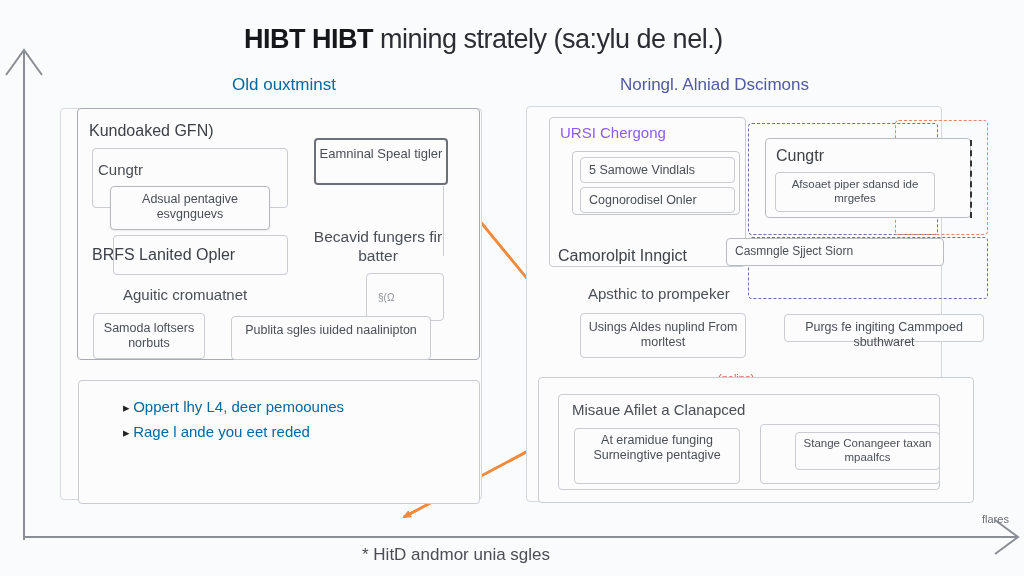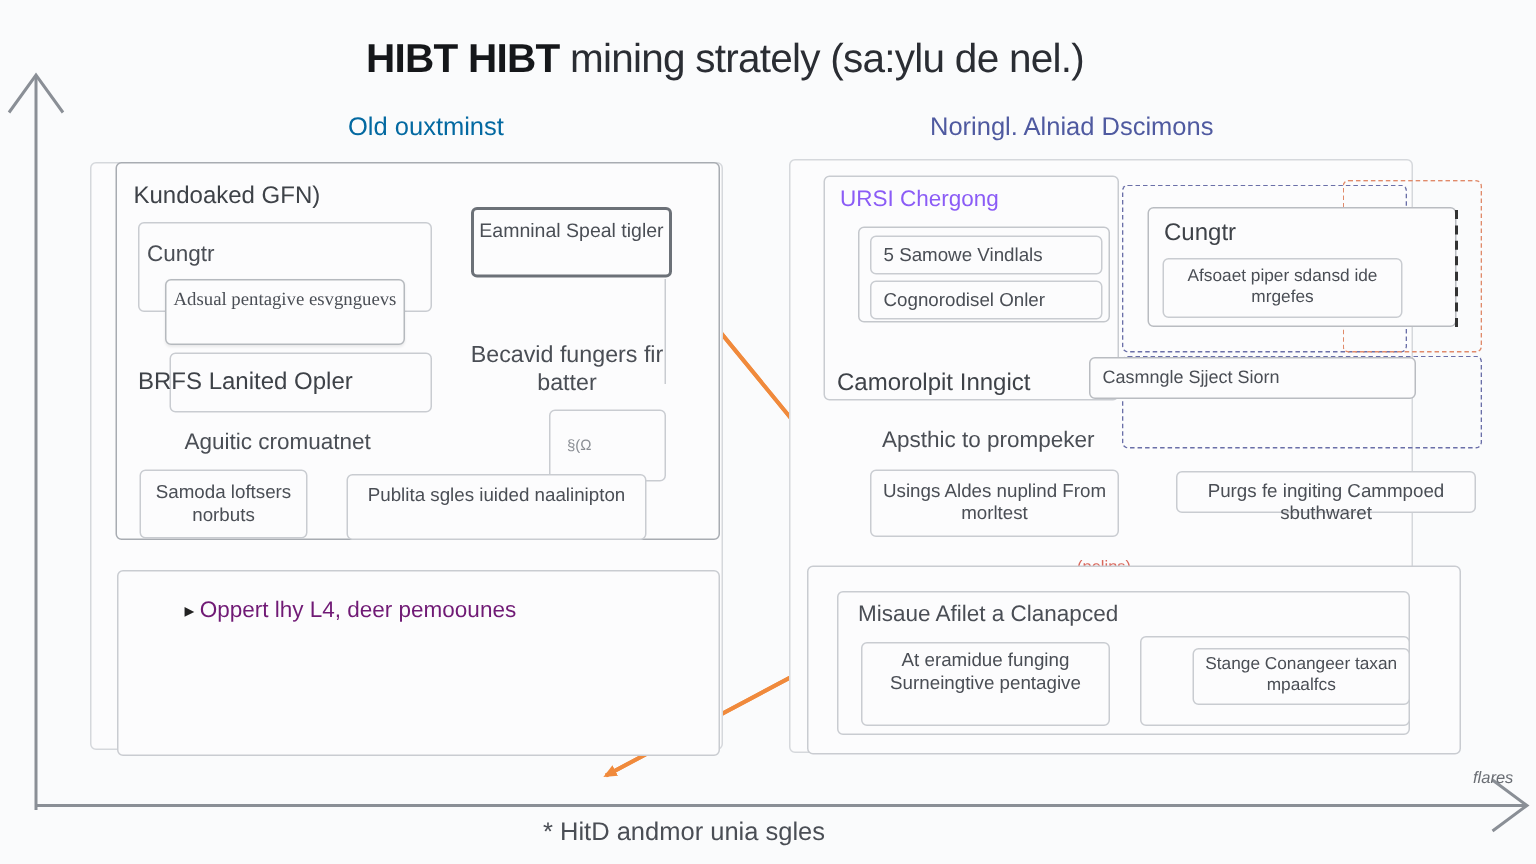--- a/index.html
+++ b/index.html
@@ -14,21 +14,21 @@
   .center { text-align: center; white-space: normal; line-height: 1.2; }
   .title { font-size: 27px; color: #2a2d33; letter-spacing: -0.5px; margin-left: 30px; }
   .title b { font-weight: 700; color: #15171a; }
   .subhead-left { color: #0369a1; font-size: 17px; }
   .subhead-right { color: #4f5aa0; font-size: 17px; }
   .lbl { font-size: 15px; color: #4a4e55; }
   .lbl-sm { font-size: 12.5px; color: #4a4e55; }
   .lbl-lg { font-size: 16px; color: #3e4248; }
   .red { color: #8b5cf6; }
   ul.bullets { list-style: none; }
-  ul.bullets li { font-size: 15px; color: #701a75; line-height: 23.5px; }
+  ul.bullets li { font-size: 15px; color: #0369a1; line-height: 23.5px; }
   ul.bullets li::before { content: "\25B8  "; color: #222; font-size: 13px; }
   svg.overlay { position: absolute; left: 0; top: 0; }
 </style>
 </head>
 <body>
 
 <svg class="overlay" width="1024" height="576" viewBox="0 0 1024 576">
   <defs>
     <marker id="ah-or" markerWidth="10" markerHeight="10" refX="7" refY="4" orient="auto" markerUnits="userSpaceOnUse">
       <path d="M0,0 L9,4 L0,8 Z" fill="#f08a3c"></path>
@@ -86,39 +86,40 @@
 <div class="txt subhead-right" style="left:620px; top:75px;">Noringl. Alniad Dscimons</div>
 
 <div class="box" style="left:60px; top:108px; width:422px; height:392px; border-color:#d5d8dc;"></div>
 <div class="box" style="left:77px; top:108px; width:403px; height:252px; border-color:#a8acb2;"></div>
 <div class="txt lbl-lg" style="left:89px; top:122px;">Kundoaked GFN)</div>
 
 <div class="box" style="left:92px; top:148px; width:196px; height:60px;"></div>
 <div class="txt lbl" style="left:98px; top:161px;">Cungtr</div>
 
 <div class="box" style="left:113px; top:235px; width:175px; height:40px;"></div>
-<div class="box center lbl-sm" style="left:110px; top:186px; width:160px; height:44px; padding-top:5px; border-color:#b5b9be; box-shadow:0 1px 2px rgba(0,0,0,0.08);font-family:Liberation Serif, serif;">Adsual pentagive esvgnguevs</div>
+<div class="box center lbl-sm" style="left:110px; top:186px; width:160px; height:44px; padding-top:5px; border-color:#b5b9be; box-shadow:0 1px 2px rgba(0,0,0,0.08);">Adsual pentagive esvgnguevs</div>
 <div class="txt lbl-lg" style="left:92px; top:246px;">BRFS Lanited Opler</div>
 
 <div class="box dark center lbl-sm" style="left:314px; top:138px; width:134px; height:47px; padding-top:6px; font-size:13px;">Eamninal Speal tigler</div>
 
 <div class="box" style="left:443px; top:186px; width:2px; height:70px; border:none; border-left:1.5px solid #c9ccd1; border-radius:0;"></div>
 <div class="txt center lbl" style="left:308px; top:228px; width:140px; font-size:15.5px;">Becavid fungers fir batter</div>
 
 <div class="box" style="left:366px; top:273px; width:78px; height:48px;"></div>
 <div class="txt" style="left:378px; top:292px; font-size:10px; color:#8a8e94;">§(Ω</div>
 
 <div class="txt lbl" style="left:123px; top:286px;">Aguitic cromuatnet</div>
 
 <div class="box center lbl-sm" style="left:93px; top:313px; width:112px; height:46px; padding-top:7px;">Samoda loftsers norbuts</div>
 <div class="box center lbl-sm" style="left:231px; top:316px; width:200px; height:44px; padding-top:6px;">Publita sgles iuided naalinipton</div>
 
 <div class="box" style="left:78px; top:380px; width:402px; height:124px;">
   <ul class="bullets" style="position:absolute; left:44px; top:14px;">
     <li>Oppert lhy L4, deer pemoounes</li>
+    <li>Rage l ande you eet reded</li>
   </ul>
 </div>
 
 <div class="box" style="left:526px; top:106px; width:416px; height:396px; border-color:#d5d8dc;"></div>
 <div class="box" style="left:549px; top:117px; width:197px; height:150px;"></div>
 <div class="txt lbl red" style="left:560px; top:124px;">URSI Chergong</div>
 
 <div class="box" style="left:572px; top:151px; width:168px; height:64px; border-color:#c4c7cc;"></div>
 <div class="box lbl-sm" style="left:580px; top:157px; width:155px; height:26px; padding:5px 0 0 8px;">5 Samowe Vindlals</div>
 <div class="box lbl-sm" style="left:580px; top:187px; width:155px; height:26px; padding:5px 0 0 8px;">Cognorodisel Onler</div>
@@ -143,13 +144,13 @@
 <div class="txt" style="left:718px; top:372px; font-size:11px; color:#d9665a;">(pelins)</div>
 
 <div class="box" style="left:538px; top:377px; width:436px; height:126px;"></div>
 <div class="box" style="left:558px; top:394px; width:382px; height:96px;"></div>
 <div class="txt lbl" style="left:572px; top:401px;">Misaue Afilet a Clanapced</div>
 <div class="box center lbl-sm" style="left:574px; top:428px; width:166px; height:56px; padding-top:4px;">At eramidue funging Surneingtive pentagive</div>
 <div class="box" style="left:760px; top:424px; width:180px; height:60px; border-left:1.5px solid #c9ccd1;"></div>
 <div class="box center lbl-sm" style="left:795px; top:432px; width:145px; height:38px; padding-top:4px; font-size:11.5px;">Stange Conangeer taxan mpaalfcs</div>
 
 <div class="txt" style="left:362px; top:545px; font-size:17px; color:#4a4e55;">* HitD andmor unia sgles</div>
-<div class="txt" style="left:982px; top:513px; font-size:11px; font-style:italic; color:#6a6e74;">flares</div>
+<div class="txt" style="left:982px; top:513px; font-size:11px; color:#6a6e74;">flares</div>
 
 </body></html>

